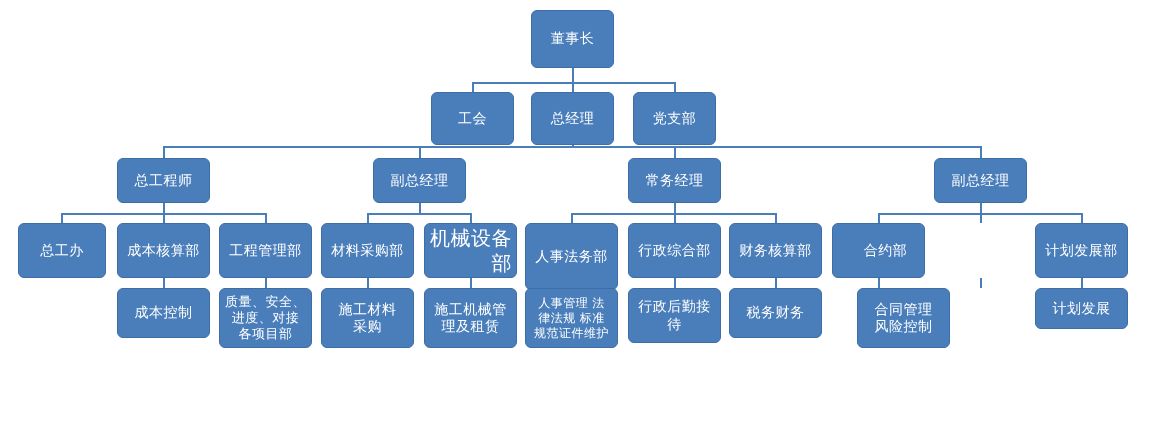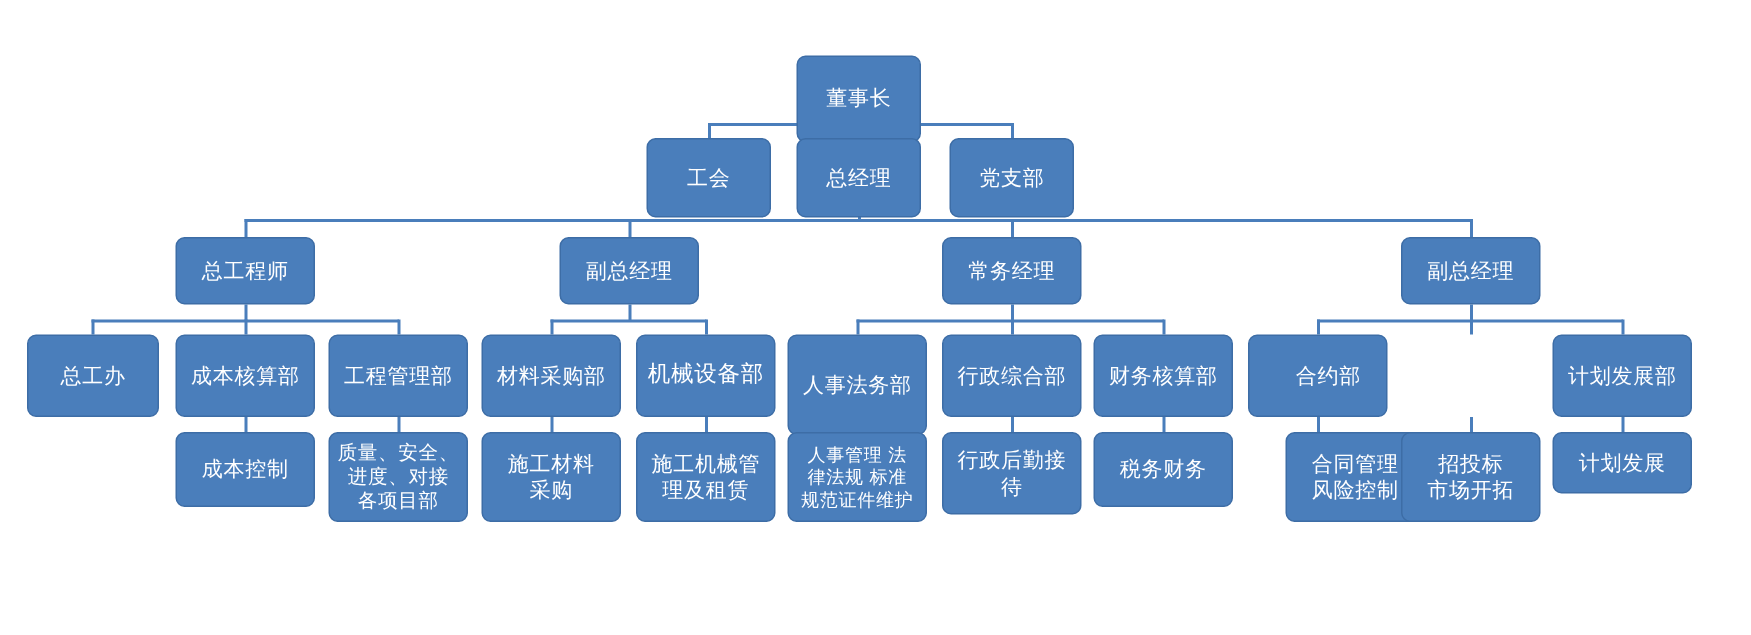--- a/index.html
+++ b/index.html
@@ -88,36 +88,36 @@
   <div class="lnk v" style="left:265px; top:278px; height:10px;"></div>
   <div class="lnk v" style="left:367px; top:278px; height:10px;"></div>
   <div class="lnk v" style="left:470px; top:278px; height:10px;"></div>
   <div class="lnk v" style="left:571px; top:278px; height:10px;"></div>
   <div class="lnk v" style="left:674px; top:278px; height:10px;"></div>
   <div class="lnk v" style="left:775px; top:278px; height:10px;"></div>
   <div class="lnk v" style="left:878px; top:278px; height:10px;"></div>
   <div class="lnk v" style="left:980px; top:278px; height:10px;"></div>
   <div class="lnk v" style="left:1081px; top:278px; height:10px;"></div>
 
-  <div class="node" style="left:531px; top:10px; width:83px; height:58px; font-size:14px;margin-top:27px;">董事长</div>
+  <div class="node" style="left:531px; top:10px; width:83px; height:58px; font-size:14px;">董事长</div>
 
   <div class="node" style="left:431px; top:92px; width:83px; height:53px; font-size:14px;">工会</div>
   <div class="node" style="left:531px; top:92px; width:83px; height:53px; font-size:14px;">总经理</div>
   <div class="node" style="left:633px; top:92px; width:83px; height:53px; font-size:14px;">党支部</div>
 
   <div class="node" style="left:117px; top:158px; width:93px; height:45px; font-size:14px;">总工程师</div>
   <div class="node" style="left:373px; top:158px; width:93px; height:45px; font-size:14px;">副总经理</div>
   <div class="node" style="left:628px; top:158px; width:93px; height:45px; font-size:14px;">常务经理</div>
   <div class="node" style="left:934px; top:158px; width:93px; height:45px; font-size:14px;">副总经理</div>
 
   <div class="node" style="left:18px; top:223px; width:88px; height:55px; font-size:14px;">总工办</div>
   <div class="node" style="left:117px; top:223px; width:93px; height:55px; font-size:14px;">成本核算部</div>
   <div class="node" style="left:219px; top:223px; width:93px; height:55px; font-size:14px;">工程管理部</div>
   <div class="node" style="left:321px; top:223px; width:93px; height:55px; font-size:14px;">材料采购部</div>
-  <div class="node" style="left:424px; top:223px; width:93px; height:55px; font-size:15px;text-align:right;">机械设备部</div>
+  <div class="node" style="left:424px; top:223px; width:93px; height:55px; font-size:20px;text-align:right;">机械设备部</div>
   <div class="node" style="left:525px; top:223px; width:93px; height:67px; font-size:14px;">人事法务部</div>
   <div class="node" style="left:628px; top:223px; width:93px; height:55px; font-size:14px;">行政综合部</div>
   <div class="node" style="left:729px; top:223px; width:93px; height:55px; font-size:14px;">财务核算部</div>
   <div class="node" style="left:832px; top:223px; width:93px; height:55px; font-size:14px;padding-left:18px;">合约部</div>
   <div class="node" style="left:1035px; top:223px; width:93px; height:55px; font-size:14px;">计划发展部</div>
 
   <div class="node" style="left:117px; top:288px; width:93px; height:50px; font-size:14px;">成本控制</div>
   <div class="node" style="left:219px; top:288px; width:93px; height:60px; font-size:13px;">质量、安全、
 进度、对接
 各项目部</div>
@@ -126,17 +126,15 @@
   <div class="node" style="left:424px; top:288px; width:93px; height:60px; font-size:14px;">施工机械管
 理及租赁</div>
   <div class="node" style="left:525px; top:288px; width:93px; height:60px; font-size:12px;">人事管理 法
 律法规 标准
 规范证件维护</div>
   <div class="node" style="left:628px; top:288px; width:93px; height:55px; font-size:14px;">行政后勤接
 待</div>
   <div class="node" style="left:729px; top:288px; width:93px; height:50px; font-size:14px;">税务财务</div>
   <div class="node" style="left:832px; top:288px; width:93px; height:60px; font-size:14px;margin-left:25px;">合同管理
 风险控制</div>
-  <div class="node" style="left:934px; top:288px; width:93px; height:60px; font-size:14px;">招投标
-市场开拓</div>
   <div class="node" style="left:1035px; top:288px; width:93px; height:41px; font-size:14px;">计划发展</div>
 
 </div>
 
 </body></html>

